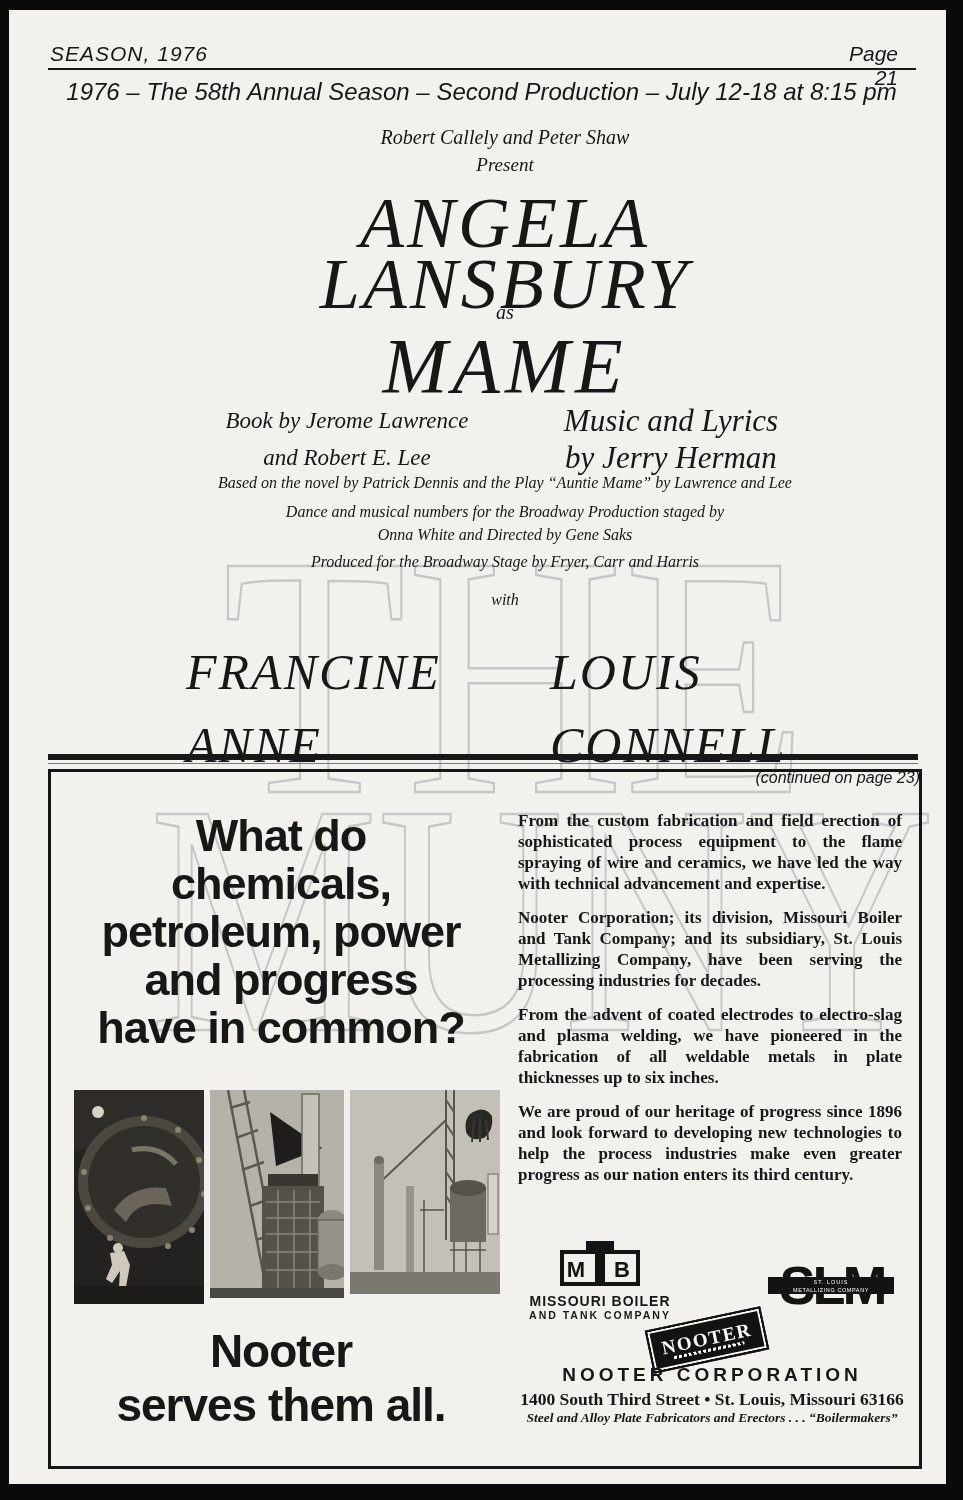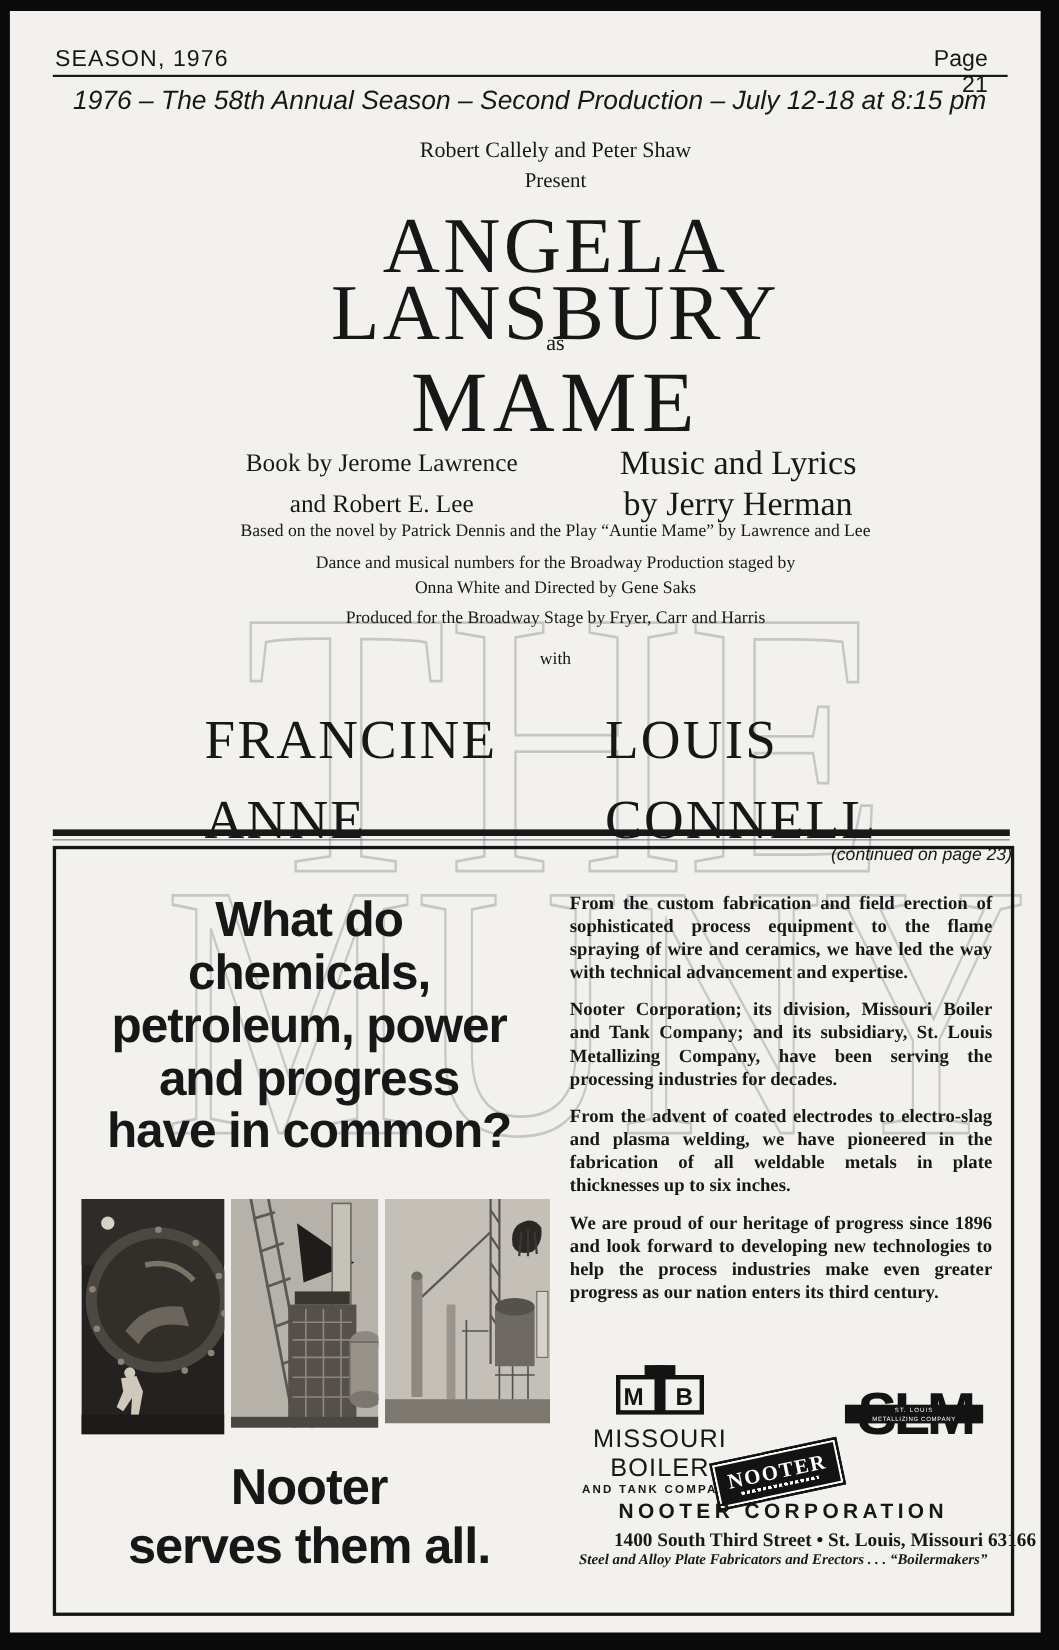--- a/index.html
+++ b/index.html
@@ -46,35 +46,35 @@
                letter-spacing:-1px;z-index:3;}
   .photos{left:74px;top:1090px;width:434px;display:flex;gap:6px;align-items:flex-start;z-index:3;}
   .photo{display:block;}
   .tagline{left:56px;top:1324px;width:450px;font-size:46px;line-height:54px;font-weight:700;
            letter-spacing:-1px;z-index:3;}
   .ad-copy{left:518px;top:810px;width:384px;font-size:17px;line-height:21px;font-weight:700;
            text-align:justify;z-index:3;}
   .ad-copy p{margin:0 0 13px 0;}
 
   .mtb{left:518px;top:1240px;width:164px;text-align:center;z-index:3;}
-  .mtb-name1{font-size:23px;font-weight:400;letter-spacing:1px;margin-top:1px;}
+  .mtb-name1{font-size:14px;font-weight:700;letter-spacing:1px;margin-top:1px;}
   .mtb-name2{font-size:10.5px;font-weight:900;letter-spacing:2px;}
   .slm{left:768px;top:1254px;z-index:3;}
   .nbadge{left:648px;top:1318px;width:114px;height:40px;background:#131313;border:2px solid #131313;
           box-shadow:inset 0 0 0 2px #ffffff;transform:rotate(-12deg);display:flex;flex-direction:column;
           align-items:center;justify-content:center;z-index:3;}
   .nbadge-txt{color:#fff;font-family:"Liberation Serif",serif;font-weight:700;font-size:19px;
               letter-spacing:1.5px;line-height:19px;}
   .nbadge-strip{width:72px;height:3px;margin-top:1px;
                 background:repeating-linear-gradient(90deg,#fff 0 3px,#131313 3px 5px);}
   .company{left:518px;top:1364px;width:388px;font-size:19px;font-weight:900;letter-spacing:4px;z-index:3;}
-  .address{left:518px;top:1389px;width:388px;font-size:17.5px;font-weight:700;z-index:3;margin-left:38px;}
+  .address{left:518px;top:1389px;width:388px;font-size:17.5px;font-weight:700;z-index:3;}
   .slogan{left:518px;top:1410px;width:388px;font-size:13.5px;font-weight:700;font-style:italic;z-index:3;}
 
-  .z2{z-index:2;}
+  .z2{z-index:2;font-style:italic;}
 </style>
 </head>
 <body>
 
 <div class="stage">
 
   <svg class="wm" width="963" height="1500" viewBox="0 0 963 1500" aria-hidden="true">
     <text x="515" y="792" font-size="345" text-anchor="middle" textLength="585" lengthAdjust="spacingAndGlyphs" font-family="Liberation Serif, serif" fill="none" stroke="#c6c6c6" stroke-width="2.5">THE</text>
     <text x="542" y="1030" font-size="330" text-anchor="middle" textLength="785" lengthAdjust="spacingAndGlyphs" font-family="Liberation Serif, serif" fill="none" stroke="#c6c6c6" stroke-width="2.5">MUNY</text>
   </svg>

